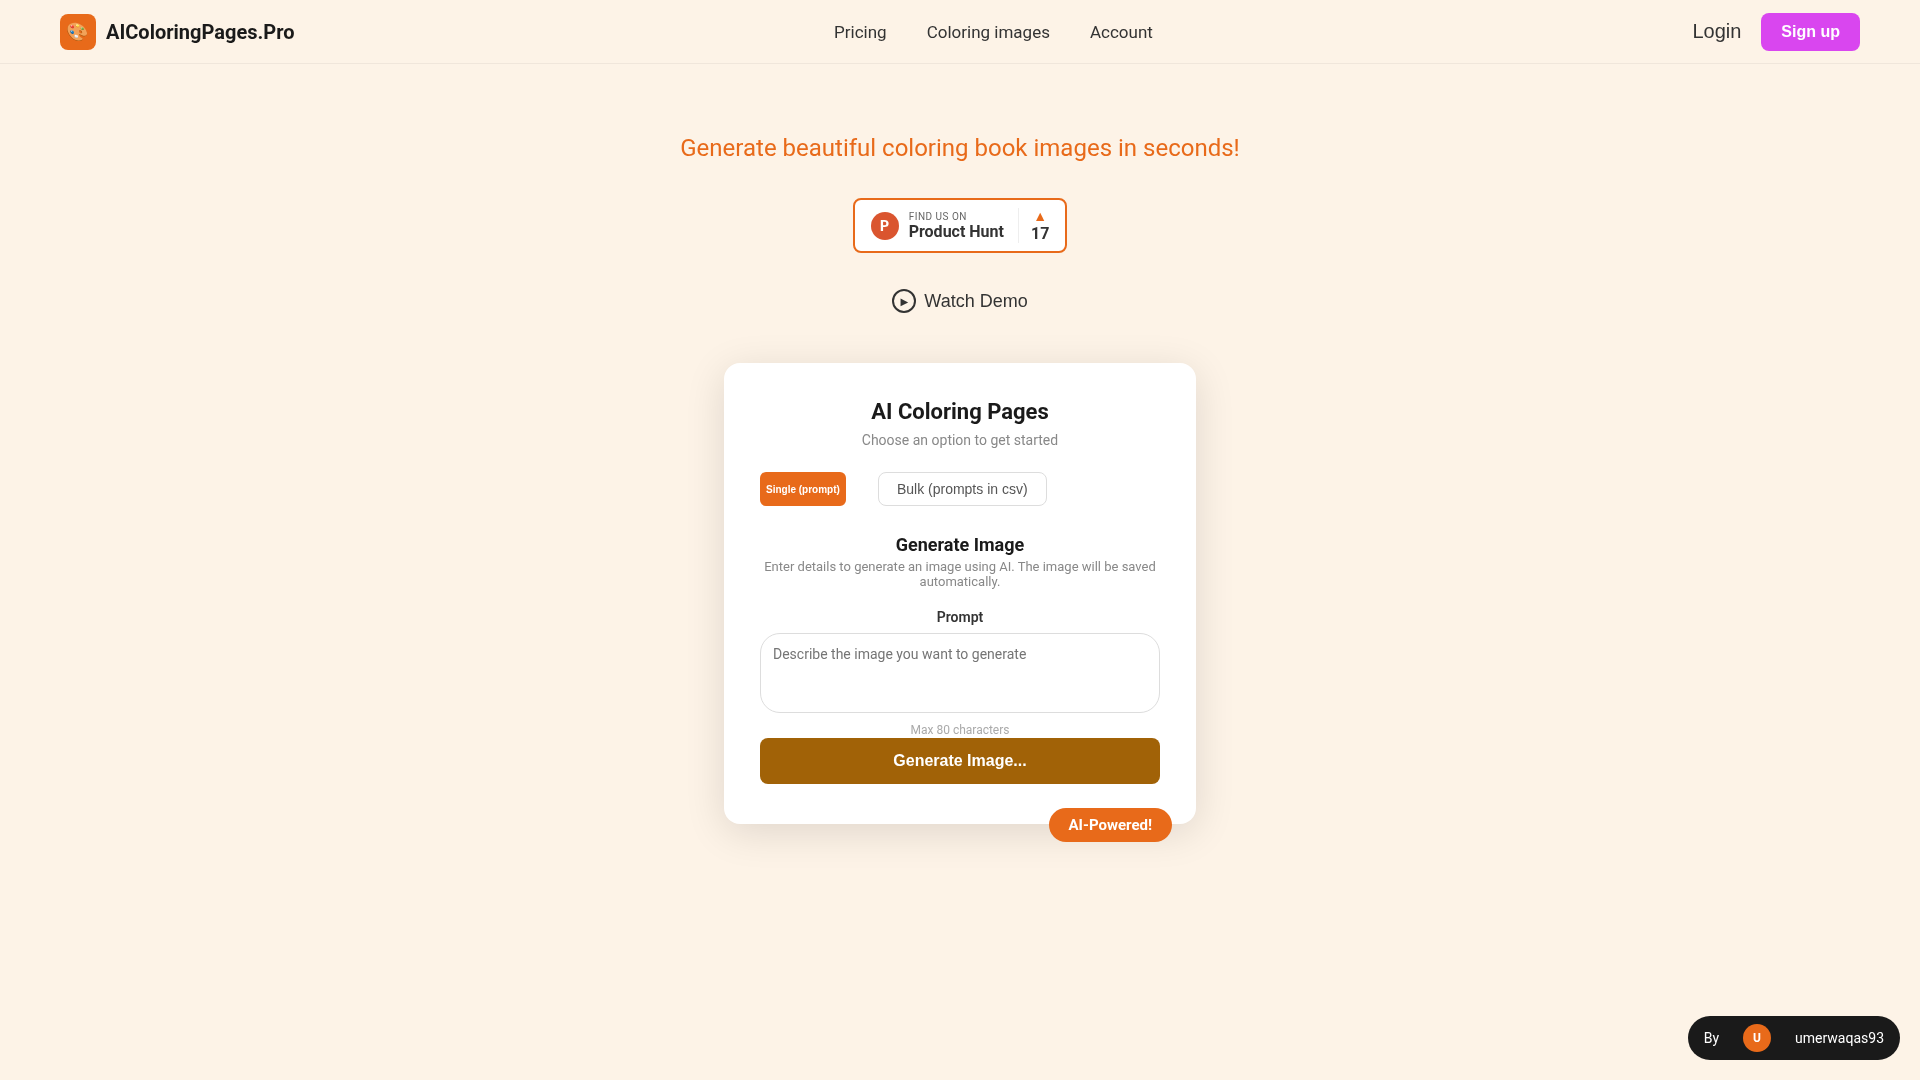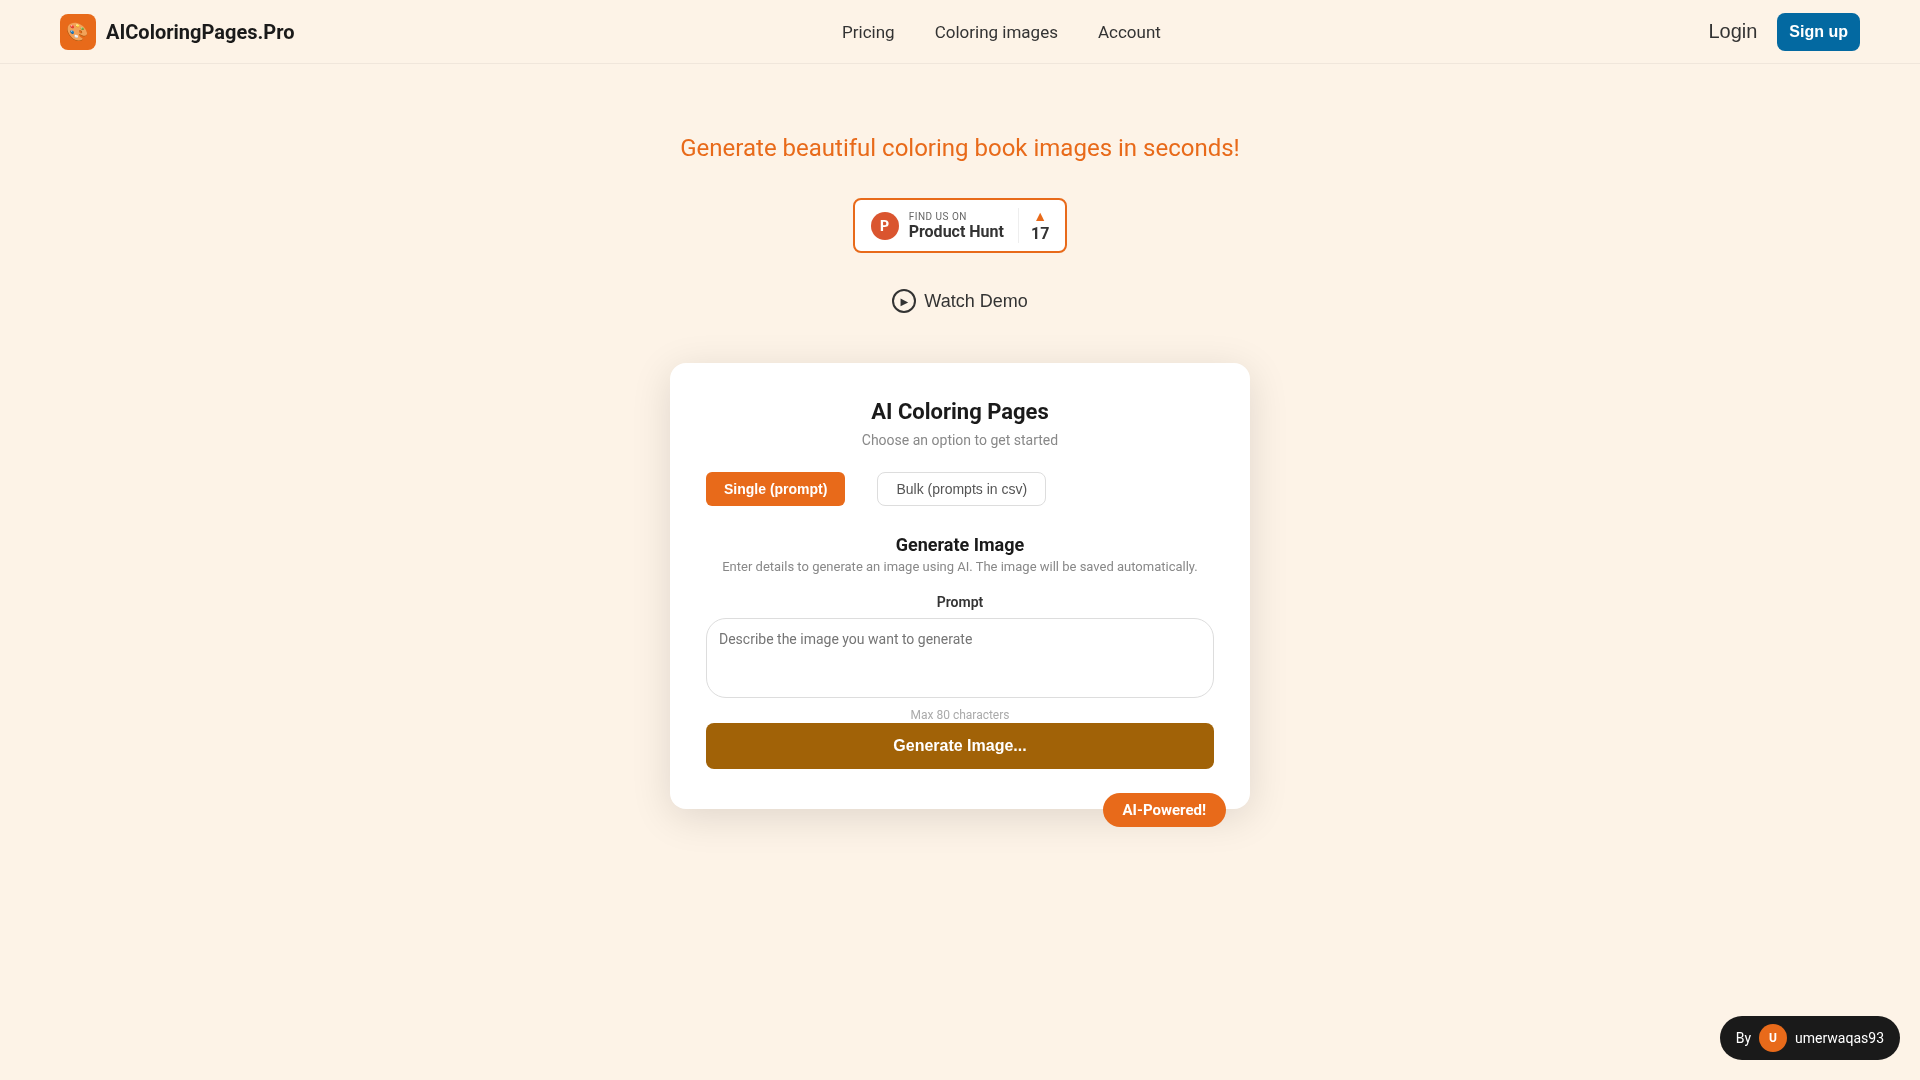--- a/index.html
+++ b/index.html
@@ -59,25 +59,25 @@
     }
     .btn-login {
       font-size: 20px;
       color: #333;
       background: none;
       border: none;
       cursor: pointer;
       font-weight: 500;
     }
     .btn-signup {
-      background: #0369a1;
-      color: white;
-      border: none;
-      border-radius: 8px;
-      padding: 10px 12px;
+      background: #d946ef;
+      color: white;
+      border: none;
+      border-radius: 8px;
+      padding: 10px 20px;
       font-size: 16px;
       font-weight: 600;
       cursor: pointer;
     }
 
     
     .hero {
       display: flex;
       flex-direction: column;
       align-items: center;
@@ -191,21 +191,21 @@
       border-radius: 50%;
       border: 2px solid #333;
       display: flex;
       align-items: center;
       justify-content: center;
       font-size: 10px;
     }
 
     
     .demo-card-wrapper {
-      width: 580px;
+      width: 472px;
       background: white;
       border-radius: 16px;
       box-shadow: 0 8px 40px rgba(0,0,0,0.12);
       padding: 36px 36px 40px;
       position: relative;
     }
     .demo-card-title {
       font-size: 22px;
       font-weight: 700;
       color: #1a1a1a;
@@ -219,22 +219,22 @@
     .tab-row {
       display: flex;
       gap: 8px;
       margin-bottom: 28px;
     }
     .tab-active {
       background: #e86a1a;
       color: white;
       border: none;
       border-radius: 6px;
-      padding: 8px 18px;
-      font-size: 14px;
+      padding: 8px 6px;
+      font-size: 10px;
       font-weight: 600;
       cursor: pointer;
     }
     .tab-inactive {
       background: none;
       color: #555;
       border: 1px solid #ddd;
       border-radius: 8px;
       padding: 8px 18px;
       font-size: 14px;
@@ -306,21 +306,21 @@
       position: fixed;
       bottom: 20px;
       right: 20px;
       background: #1a1a1a;
       color: white;
       border-radius: 30px;
       padding: 8px 16px;
       font-size: 14px;
       display: flex;
       align-items: center;
-      gap: 8px;
+      gap: 24px;
     }
     .user-avatar {
       width: 28px;
       height: 28px;
       border-radius: 50%;
       background: #e86a1a;
       display: flex;
       align-items: center;
       justify-content: center;
       font-size: 12px;

